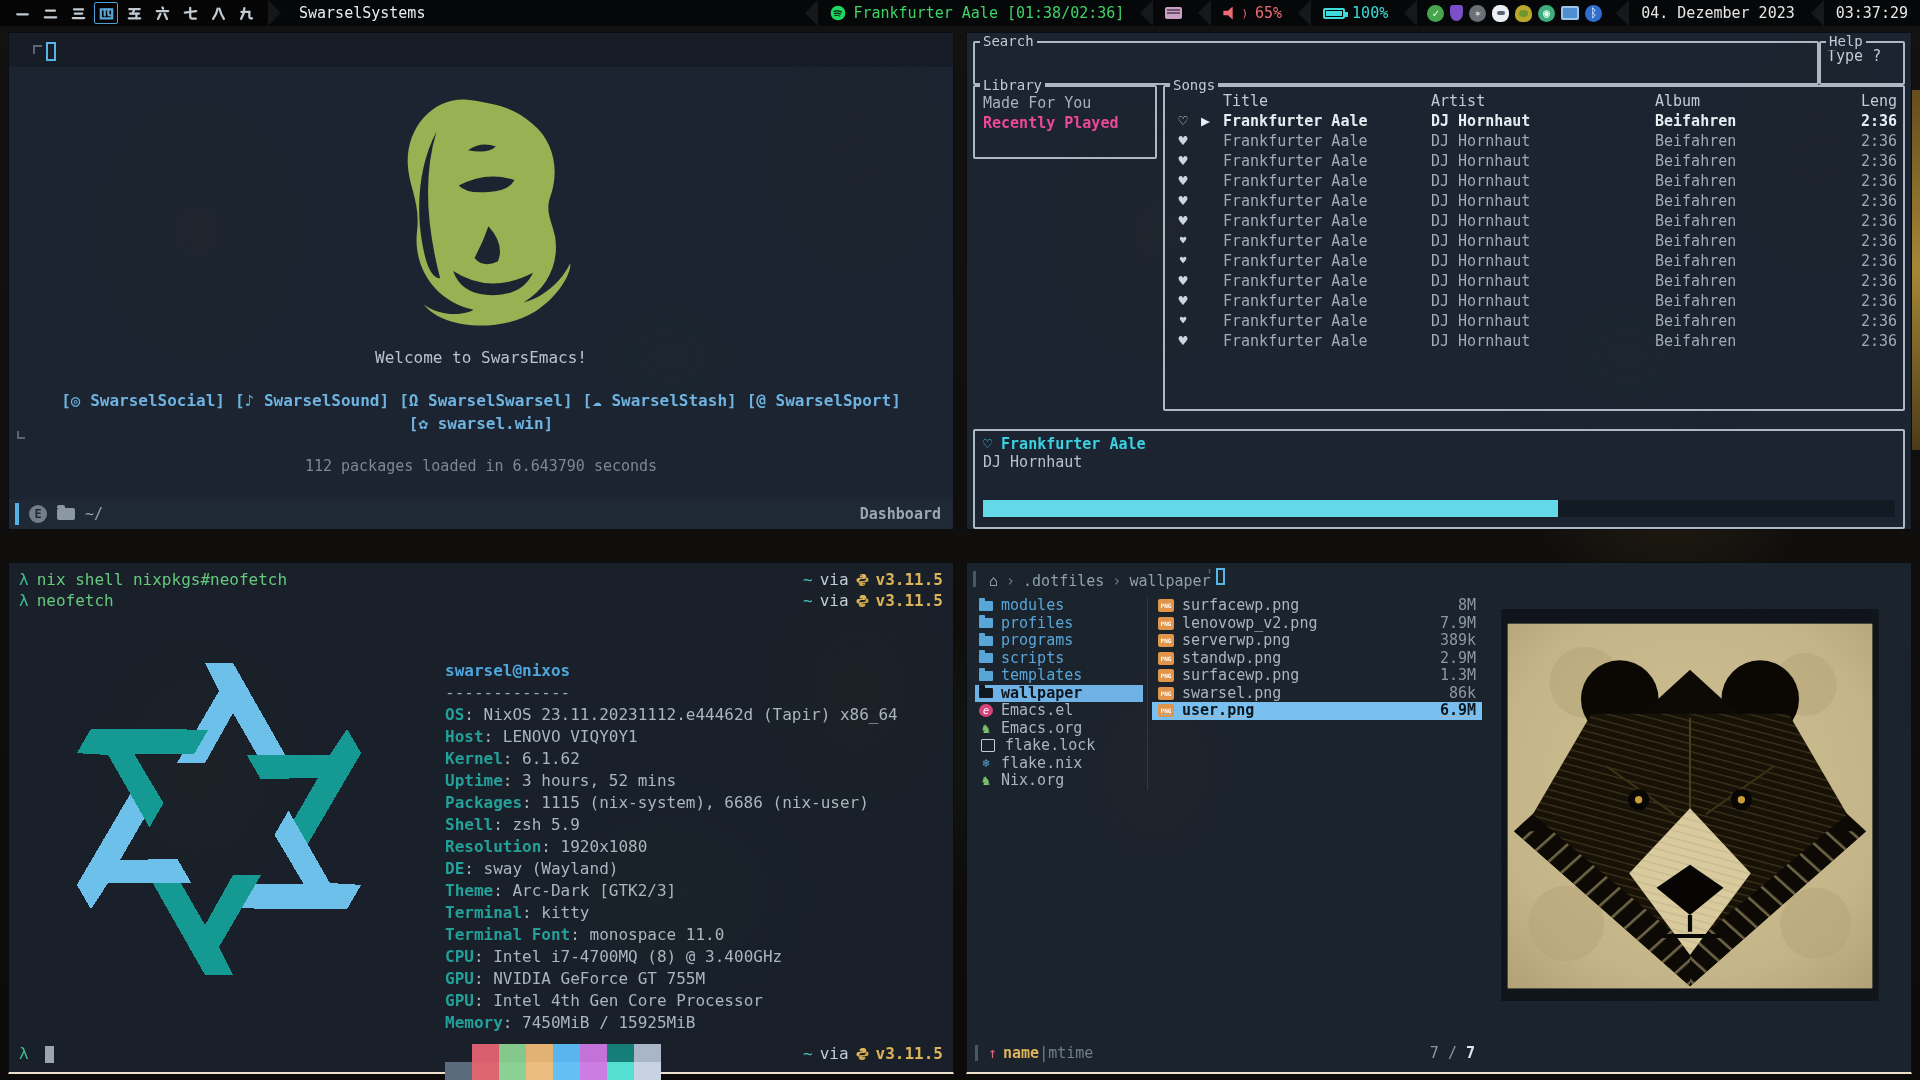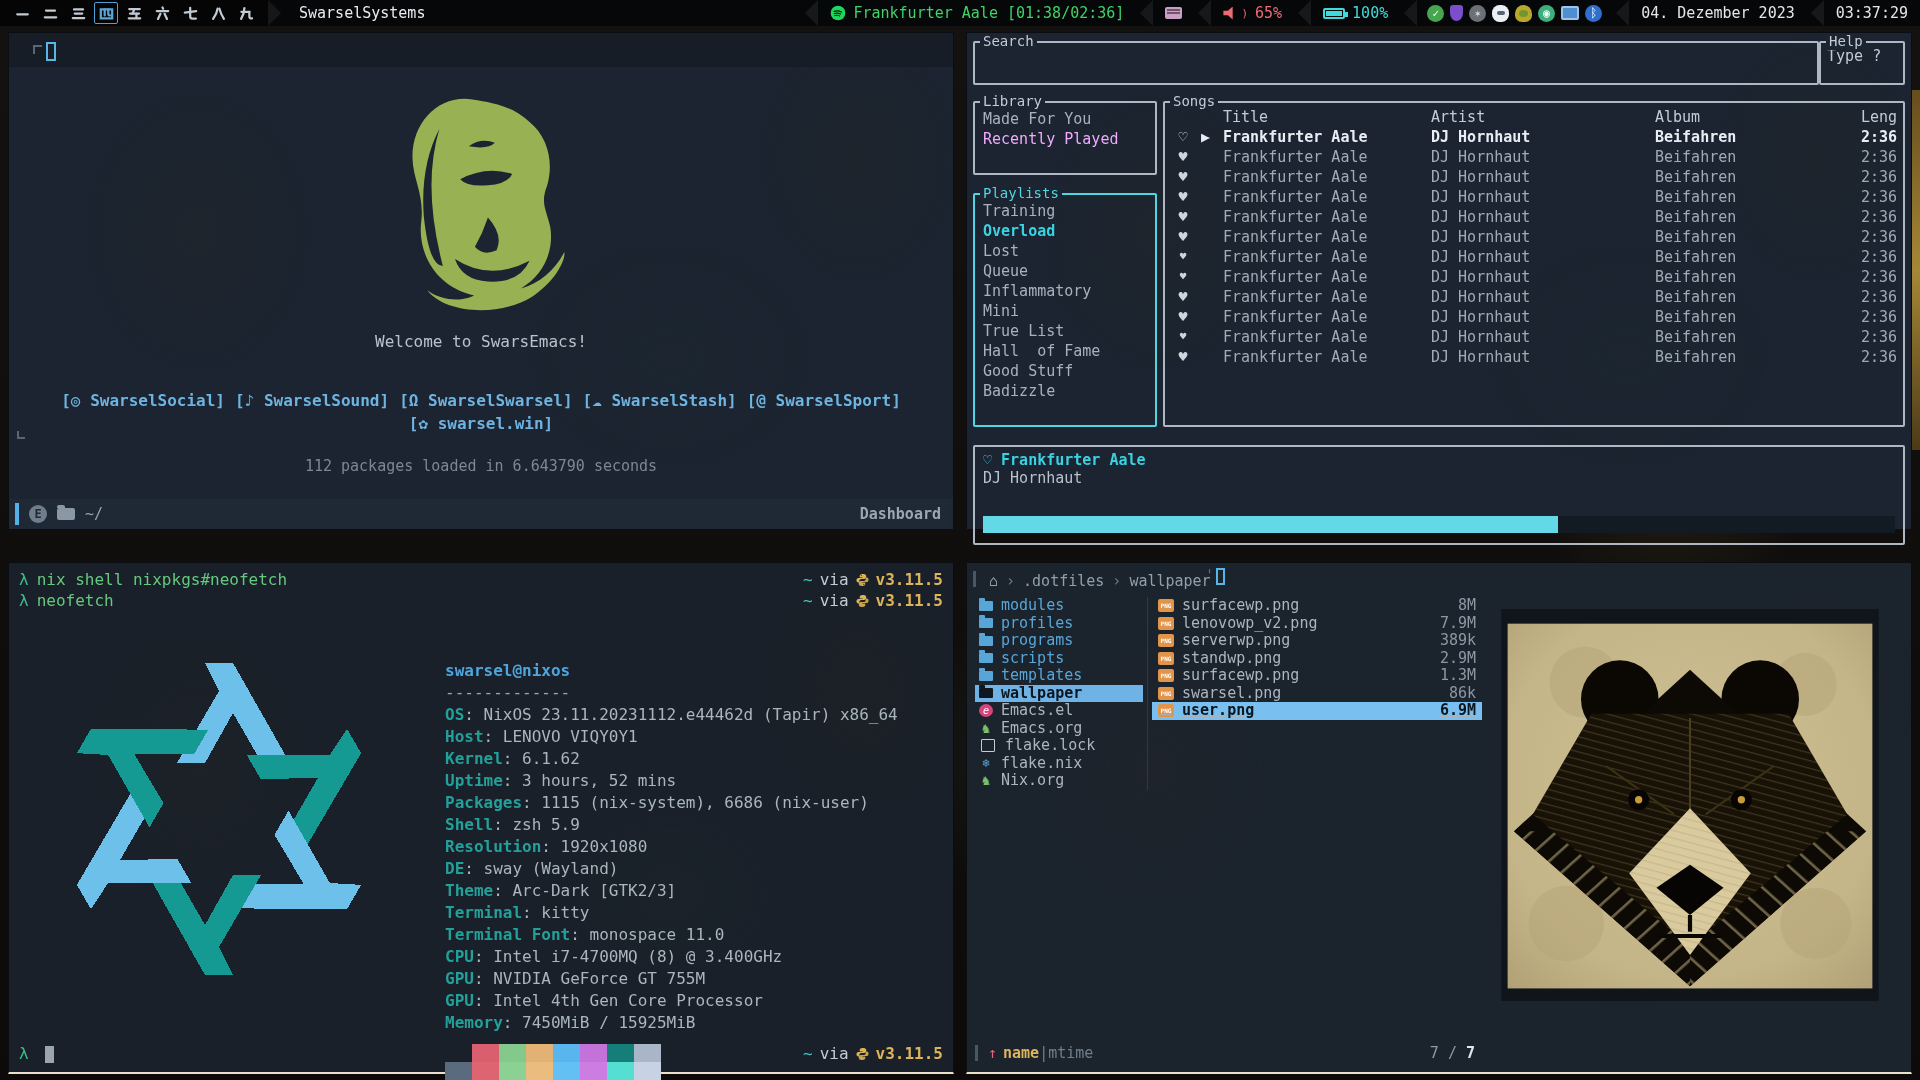--- a/index.html
+++ b/index.html
@@ -76,21 +76,21 @@
 
   
   #emacs { left:8px; top:32px; width:946px; height:498px; background:#1b2430; }
   .emacs-tabbar { position:relative; height:34px; background:#161d27; }
   .corner-mark { position:absolute; left:24px; top:12px; width:9px; height:9px;
                  border-left:2px solid #5a6673; border-top:2px solid #5a6673; }
   .tab-box { position:absolute; left:37px; top:9px; width:10px; height:19px; border:2px solid #56b6e8; }
   .emacs-body { position:relative; height:408px; display:flex; flex-direction:column; align-items:center; }
   .emacs-logo { margin-top:22px; }
   .emacs-welcome { margin-top:14px; color:#b9c3cd; font-size:16px; }
-  .emacs-btns { margin-top:40px; color:#6fb3e0; font-weight:bold; font-size:16px; display:flex; gap:10px; }
+  .emacs-btns { margin-top:24px; color:#6fb3e0; font-weight:bold; font-size:16px; display:flex; gap:10px; }
   .emacs-btns .btn { cursor:default; }
   .emacs-link { margin-top:4px; color:#6fb3e0; font-weight:bold; font-size:16px; }
   .emacs-loading { margin-top:24px; color:#7d8894; font-size:15px; }
   .emacs-modeline { position:absolute; left:0; right:0; bottom:0; height:30px; background:#1f2936;
         display:flex; align-items:center; gap:10px; padding:0 12px; color:#96a2ae; }
   .ml-bar { width:4px; height:22px; background:#56b0e8; margin-left:-6px; }
   .ml-circle { width:18px; height:18px; border-radius:50%; background:#717d8a; color:#1f2936;
         display:flex; align-items:center; justify-content:center; font-size:12px; font-weight:bold; }
   .ml-folder { width:18px; height:12px; background:#8a97a5; border-radius:2px; position:relative; }
   .ml-folder:before { content:""; position:absolute; left:0; top:-3px; width:8px; height:3px;
@@ -103,27 +103,27 @@
   #musicwin { left:966px; top:32px; width:946px; height:498px; background:#1b2430; padding:8px 6px 0 6px; }
   .tui-box { position:relative; border:2px solid #aeb8c2; border-radius:2px; }
   .tui-title { position:absolute; top:-10px; left:5px; background:#1b2430; padding:0 3px;
                font-size:14px; color:#c3ccd5; line-height:17px; }
   .tui-box.cyan { border-color:#4fd6e3; }
   .tui-box.cyan > .tui-title { color:#4fd6e3; }
   .search-row { display:flex; gap:0; }
   .search-box { flex:1; height:44px; }
   .help-box { width:86px; height:44px; }
   .help-text { padding:4px 6px; color:#c3ccd5; }
-  .mid-row { display:flex; gap:6px; margin-top:16px; height:326px; }
+  .mid-row { display:flex; gap:6px; margin-top:0; height:326px; }
   .left-col { width:184px; display:flex; flex-direction:column; }
   .lib-box { height:74px; }
   .pl-box { height:234px; margin-top:18px; }
   .side-item { padding:0 8px; line-height:20px; height:20px; font-size:15px; color:#a7b2bd; }
   .side-item.first { margin-top:6px; }
-  .side-item.sel-white { color:#f0abfc; font-weight:normal; }
+  .side-item.sel-white { color:#ec4899; font-weight:bold; }
   .side-item.sel-cyan { color:#39d3e3; font-weight:bold; }
   .songs-box { flex:1; }
   .songs-inner { padding-top:4px; }
   .song-row { display:grid; grid-template-columns:36px 22px 1fr 224px 196px 52px;
               line-height:20px; height:20px; align-items:center; color:#a0abb6; }
   .song-row .h { text-align:center; color:#cdd6df; }
   .song-row .h.small { font-size:11px; }
   .song-row .len { text-align:right; padding-right:6px; }
   .song-row.header { color:#c3ccd5; }
   .song-row.playing { color:#e8eef3; font-weight:bold; }
@@ -371,35 +371,20 @@
     </div>
     <div class="mid-row">
       <div class="left-col">
         <div class="tui-box lib-box">
           <span class="tui-title">Library</span>
           <div id="library-items">
               <div class="side-item mono first">Made For You</div>
               <div class="side-item mono sel-white">Recently Played</div>
             </div>
         </div>
-        <div class="tui-box cyan pl-box">
-          <span class="tui-title">Playlists</span>
-          <div id="playlist-items">
-              <div class="side-item mono first">Training</div>
-              <div class="side-item mono sel-cyan">Overload</div>
-              <div class="side-item mono">Lost</div>
-              <div class="side-item mono">Queue</div>
-              <div class="side-item mono">Inflammatory</div>
-              <div class="side-item mono">Mini</div>
-              <div class="side-item mono">True List</div>
-              <div class="side-item mono">Hall  of Fame</div>
-              <div class="side-item mono">Good Stuff</div>
-              <div class="side-item mono">Badizzle</div>
-            </div>
-        </div>
       </div>
       <div class="tui-box songs-box">
         <span class="tui-title">Songs</span>
         <div class="songs-inner" id="songs-table">
             <div class="song-row header">
               <span></span>
               <span></span>
               <span>Title</span>
               <span>Artist</span>
               <span>Album</span>

